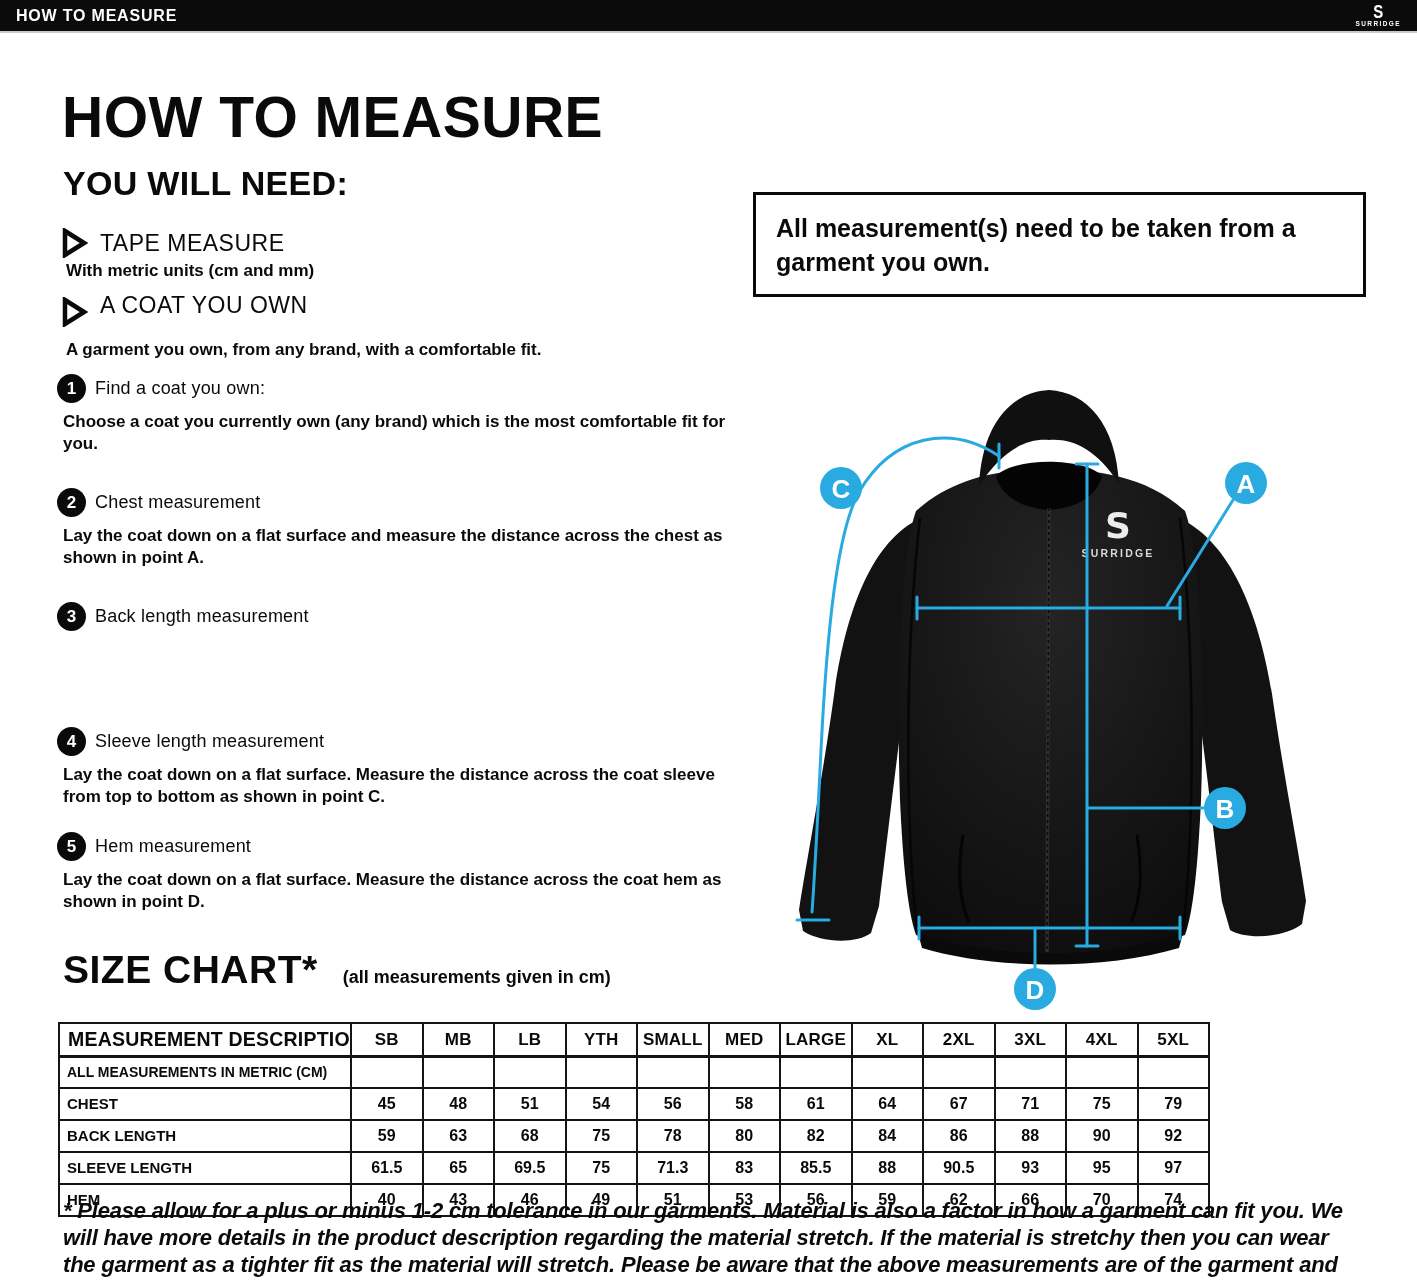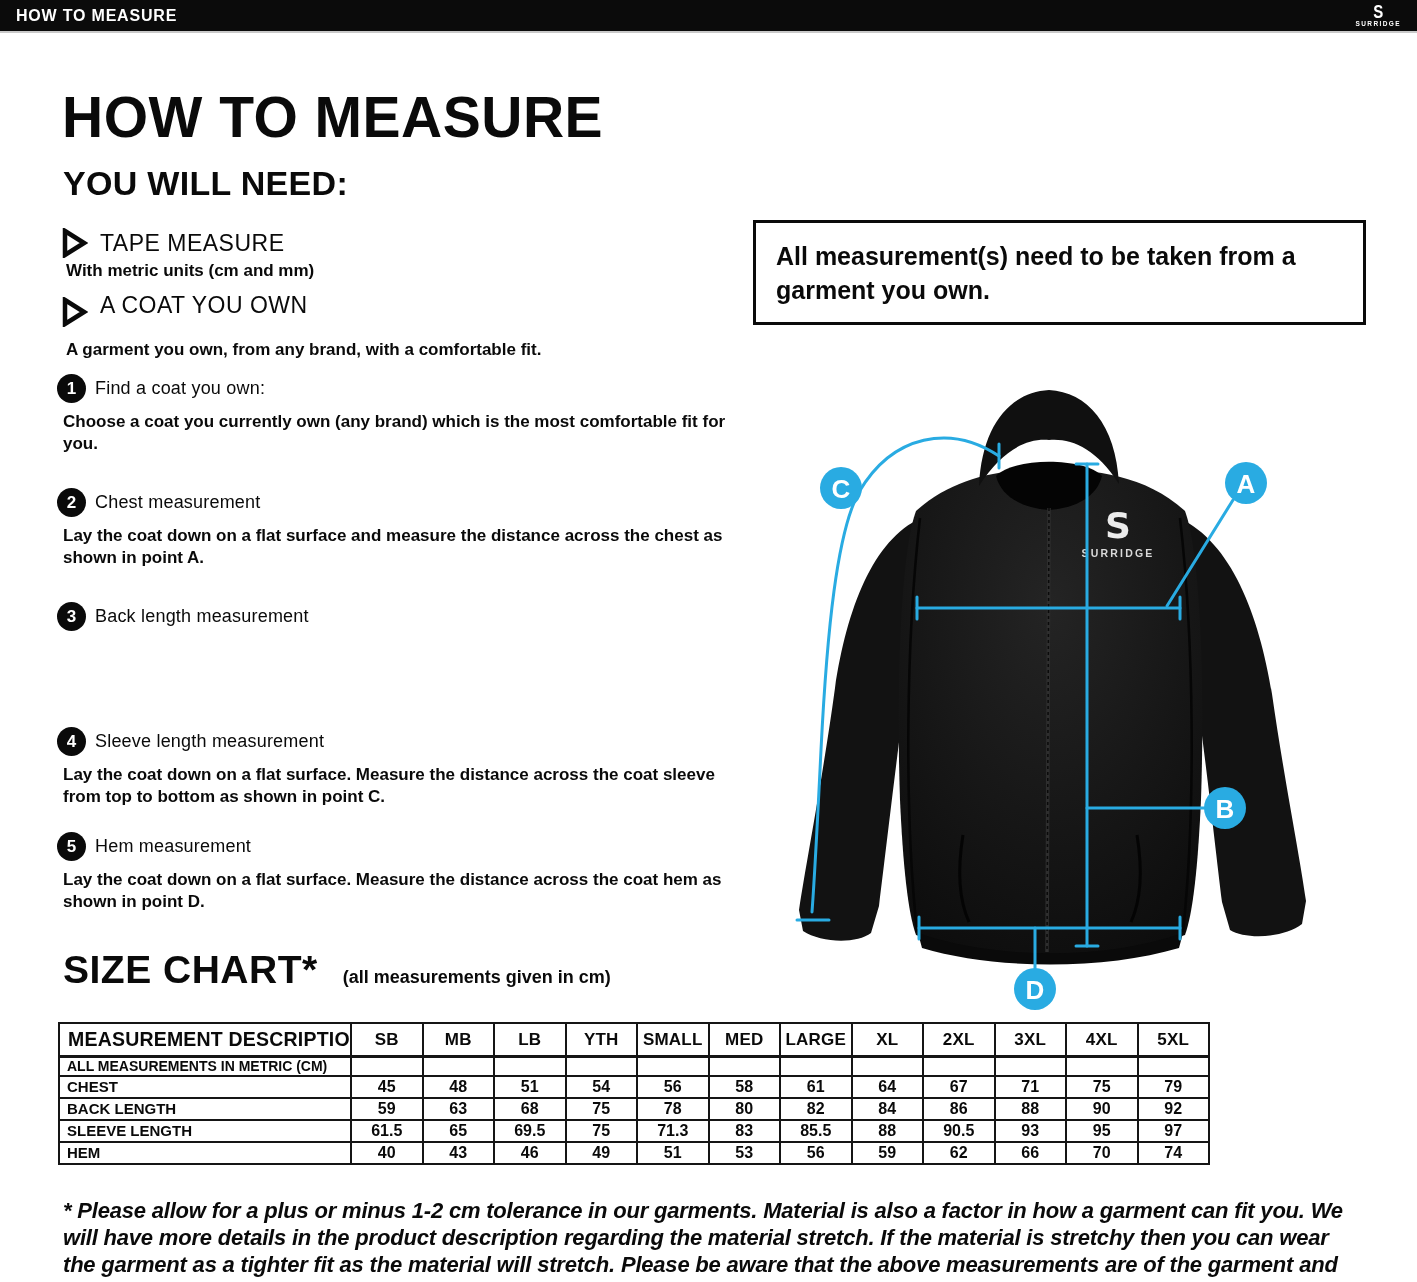--- a/index.html
+++ b/index.html
@@ -42,43 +42,43 @@
   .badge{
     width:29px;height:29px;border-radius:50%;background:#0a0a0a;color:#fff;
     font-size:17px;font-weight:bold;display:flex;align-items:center;justify-content:center;flex:0 0 29px;
   }
   .step-title{font-size:18px;font-weight:normal;letter-spacing:.2px;white-space:nowrap}
   .step-desc{font-size:17px;font-weight:bold;line-height:22px;margin-top:8px;padding-left:6px;width:688px}
 
   
   .note-box{
     left:753px;top:192px;width:613px;height:105px;border:3px solid #0a0a0a;
-    box-sizing:border-box;display:flex;align-items:center;padding:0 20px;background:#fff;margin-top:28px;
+    box-sizing:border-box;display:flex;align-items:center;padding:0 20px;background:#fff;
   }
   .note-text{font-size:25px;line-height:34px;font-weight:bold}
 
   
   .diagram{left:755px;top:380px}
   .mk{fill:#ffffff;font-size:26px;font-weight:bold;text-anchor:middle;dominant-baseline:central;font-family:"Liberation Sans",sans-serif}
   .g-logo-s{fill:#ececec;font-size:36px;font-weight:bold;text-anchor:middle;font-family:"DejaVu Sans",sans-serif}
   .g-logo-word{fill:#d9d9d9;font-size:10.5px;font-weight:bold;letter-spacing:2.2px;text-anchor:middle;font-family:"Liberation Sans",sans-serif}
 
   
   .sc-head{left:63px;top:948px;display:flex;align-items:baseline;gap:25px;white-space:nowrap}
   .sc-title{font-size:39px;font-weight:bold;letter-spacing:.5px}
   .sc-sub{font-size:18px;font-weight:bold}
 
   .sc-table{left:58px;top:1022px}
   table{border-collapse:collapse;table-layout:fixed;width:1152px;background:#fff}
   th,td{border:2px solid #151515;padding:0;text-align:center;white-space:nowrap;overflow:hidden}
   thead th{height:31px;font-size:17px;font-weight:bold;letter-spacing:.2px;border-bottom:3px solid #151515}
   thead th.desc{text-align:left;padding-left:8px;font-size:19.5px}
   tbody th{text-align:left;padding-left:7px;font-weight:bold;font-size:15px}
-  tbody tr{height:22px}
-  tbody tr.metric{height:19px}
+  tbody tr{height:32px}
+  tbody tr.metric{height:31px}
   tbody tr.metric th{font-size:14px}
   tbody td{font-size:16px;font-weight:600}
 
   
   .footnote{
     left:63px;top:1197px;width:1300px;
     font-size:22px;line-height:27px;font-weight:bold;font-style:italic;letter-spacing:-.2px;
   }
 </style>
 </head>

